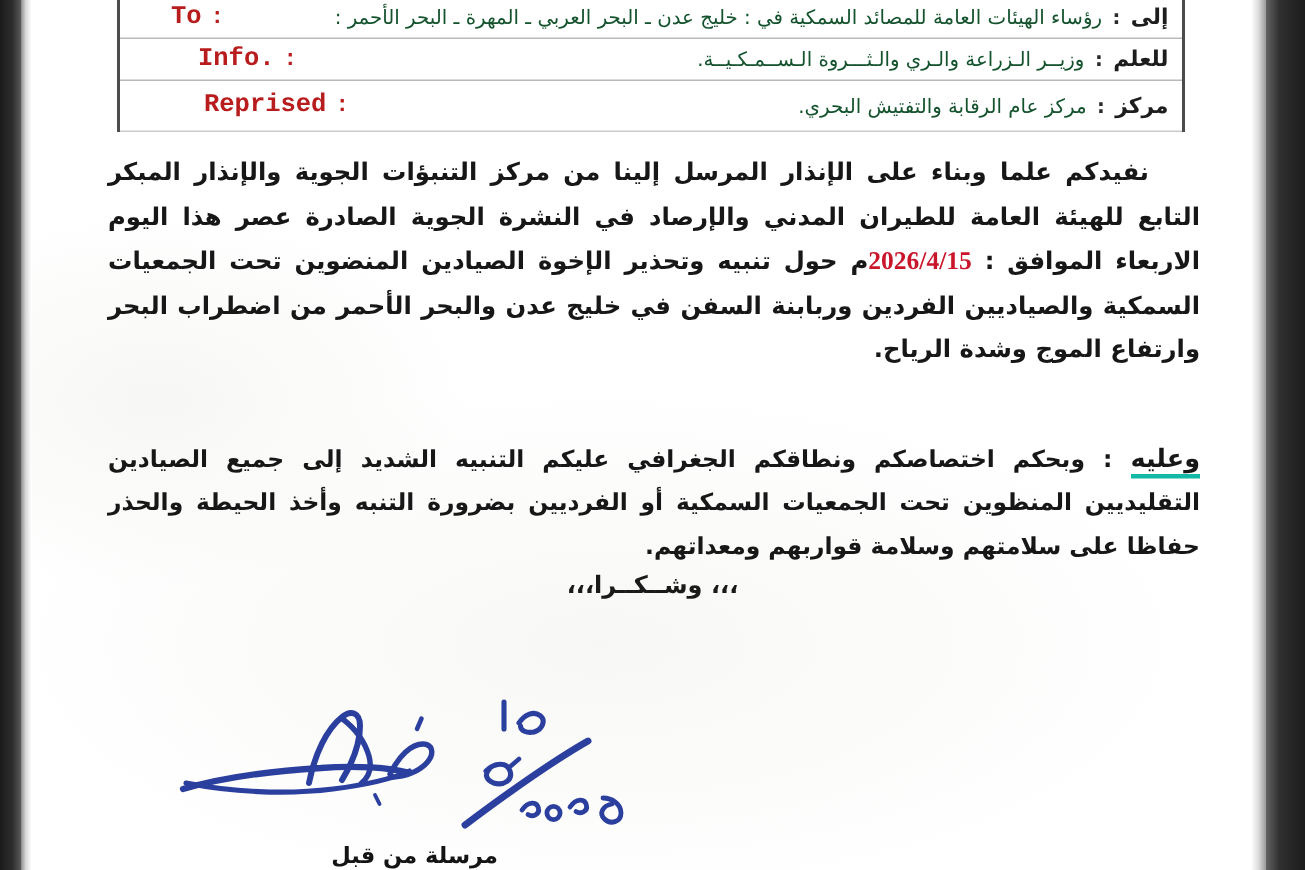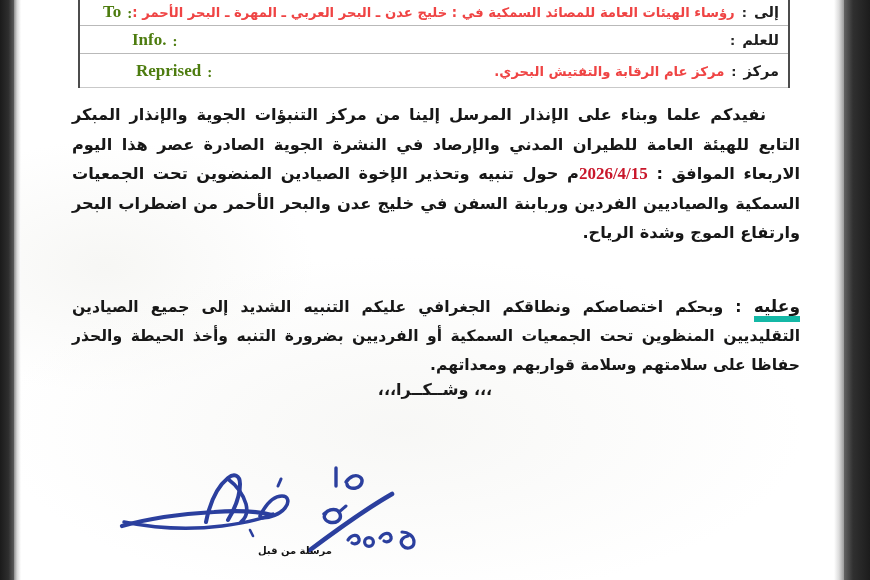--- a/index.html
+++ b/index.html
@@ -92,36 +92,36 @@
   .hdr-label {
     font-size: 14.5px;
     letter-spacing: -0.2px;
   }
   .hdr-colon {
     font-size: 13px;
     color: #2a2a2a;
   }
   .hdr-value {
     font-size: 13.2px;
-    font-weight: 700;
+    font-weight: 400;
     letter-spacing: -0.3px;
-    color: #ef4444;
+    color: #14532d;
     text-align: center;
   }
   .hdr-en {
     margin-right: auto;
     padding-left: 10px;
     direction: ltr;
     display: flex;
-    align-items: flex-end;
+    align-items: center;
     gap: 6px;
-    font-family: Liberation Serif, serif;
+    font-family: Liberation Mono, monospace;
     font-weight: 700;
     font-size: 17px;
-    color: #4d7c0f;
+    color: #b91c1c;
     white-space: nowrap;
   }
   .hdr-en .hdr-en-colon {
     font-size: 15px;
   }
   .hdr-row-1 .hdr-en { padding-left: 34px; }
   .hdr-row-2 .hdr-en { padding-left: 52px; }
   .hdr-row-3 .hdr-en { padding-left: 56px; }
 
   
@@ -157,21 +157,21 @@
     font-family: "Liberation Serif", "DejaVu Serif", serif;
     font-weight: 700;
     font-size: 17px;
     direction: ltr;
     unicode-bidi: embed;
     letter-spacing: 0;
   }
   .kw-underline {
     font-weight: 700;
     font-size: 17px;
-    border-bottom: 6px solid #14b8a6;
+    border-bottom: 3px solid #14b8a6;
     padding-bottom: 0px;
   }
 
   
   .closing {
     position: absolute;
     top: 380px;
     right: 0;
     left: 0;
     text-align: center;
@@ -193,25 +193,25 @@
   }
   .signature-svg {
     position: absolute;
     top: 0;
     right: 0;
     width: 330px;
     height: 110px;
   }
   .sent-by {
     position: absolute;
-    bottom: 24px;
+    bottom: 1px;
     right: 108px;
     font-family: "DejaVu Sans", sans-serif;
     font-weight: 700;
-    font-size: 10px;
+    font-size: 15px;
     color: #141414;
     letter-spacing: 0.4px;
     direction: rtl;
     white-space: nowrap;
   }
 </style>
 </head>
 <body>
 
 <div id="page">
@@ -229,20 +229,21 @@
       <div class="hdr-en">
         <span>To</span>
         <span class="hdr-en-colon">:</span>
       </div>
     </div>
 
     <div class="hdr-row hdr-row-2">
       <div class="hdr-ar">
         <span class="hdr-label">للعلم</span>
         <span class="hdr-colon">:</span>
+        <span class="hdr-value">وزيــر الـزراعة والـري والـثـــروة الـســمـكـيــة.</span>
       </div>
       <div class="hdr-en">
         <span>Info.</span>
         <span class="hdr-en-colon">:</span>
       </div>
     </div>
 
     <div class="hdr-row hdr-row-3">
       <div class="hdr-ar">
         <span class="hdr-label">مركز</span>

